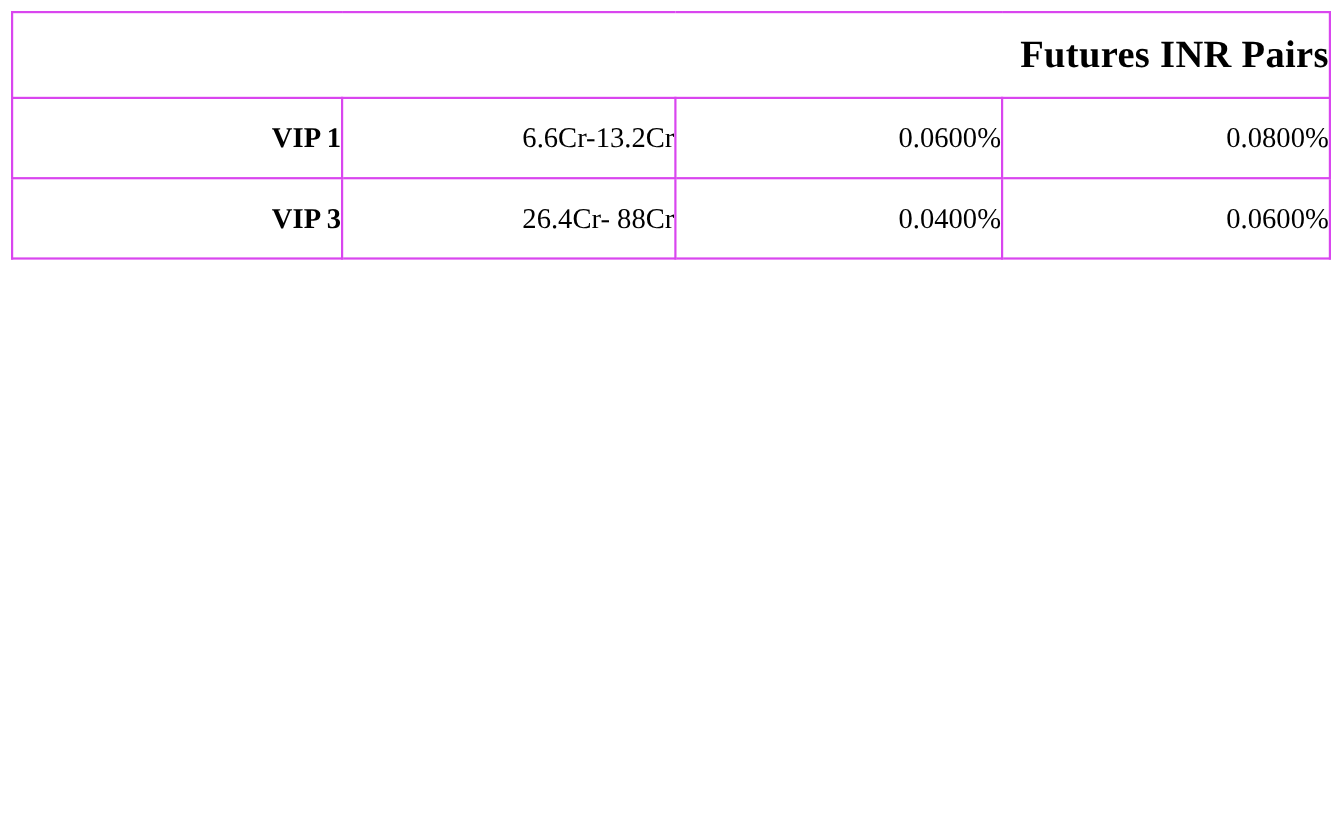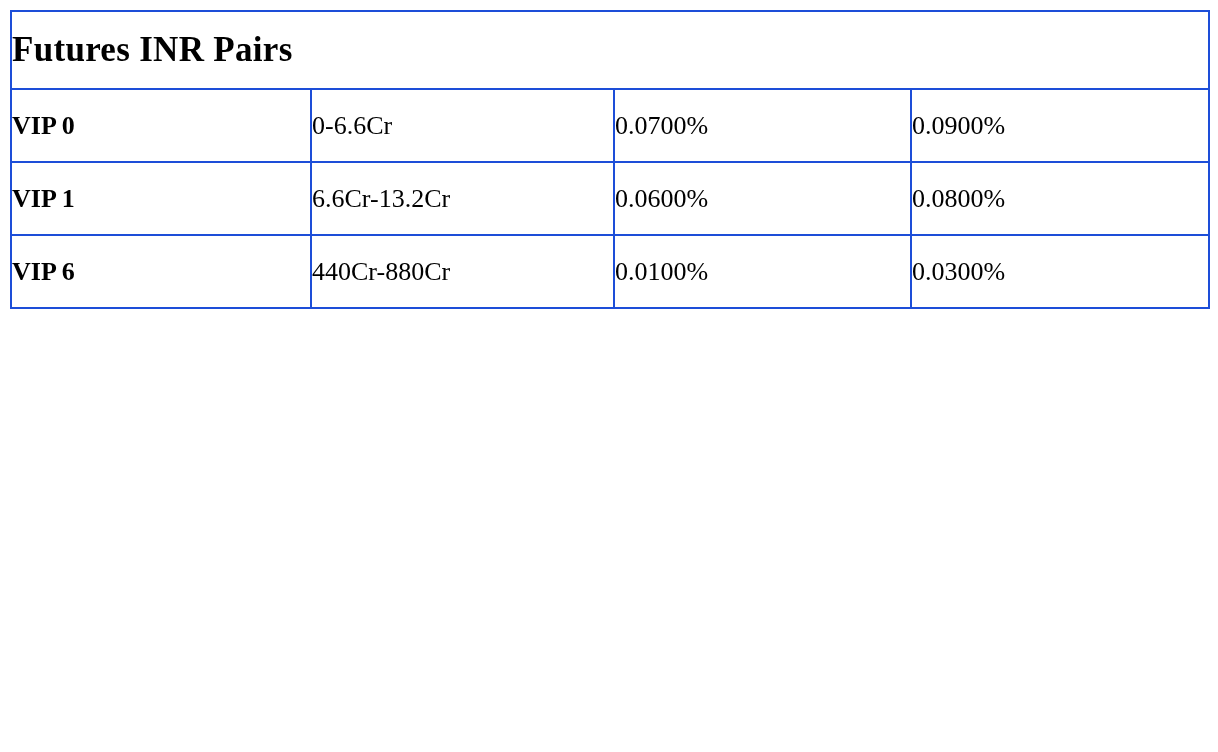--- a/index.html
+++ b/index.html
@@ -20,22 +20,22 @@
     box-sizing: border-box;
     padding: 10px 10px 0 10px;
   }
   table.fee-table {
     width: 1198px;
     border-collapse: collapse;
     table-layout: fixed;
   }
   table.fee-table td,
   table.fee-table th {
-    border: 2px solid #1d4ed8;
-    text-align: left;
+    border: 2px solid #d946ef;
+    text-align: right;
     vertical-align: middle;
     padding: 0;
   }
   .title-cell {
     height: 76px;
     font-size: 35px;
     font-weight: bold;
     letter-spacing: 0.3px;
   }
   .head-cell {
@@ -69,32 +69,26 @@
       <col class="c2">
       <col class="c3">
       <col class="c4">
     </colgroup>
     <tbody>
       <tr>
         <td class="title-cell" colspan="4">Futures INR Pairs</td>
       </tr>
 
       <tr class="body-row">
-        <td class="vip-cell">VIP 0</td>
-        <td class="value-cell">0-6.6Cr</td>
-        <td class="value-cell">0.0700%</td>
-        <td class="value-cell">0.0900%</td>
-      </tr>
-      <tr class="body-row">
         <td class="vip-cell">VIP 1</td>
         <td class="value-cell">6.6Cr-13.2Cr</td>
         <td class="value-cell">0.0600%</td>
         <td class="value-cell">0.0800%</td>
       </tr>
       <tr class="body-row">
-        <td class="vip-cell">VIP 6</td>
-        <td class="value-cell">440Cr-880Cr</td>
-        <td class="value-cell">0.0100%</td>
-        <td class="value-cell">0.0300%</td>
+        <td class="vip-cell">VIP 3</td>
+        <td class="value-cell">26.4Cr- 88Cr</td>
+        <td class="value-cell">0.0400%</td>
+        <td class="value-cell">0.0600%</td>
       </tr>
     </tbody>
   </table>
 </div>
 
 </body></html>

